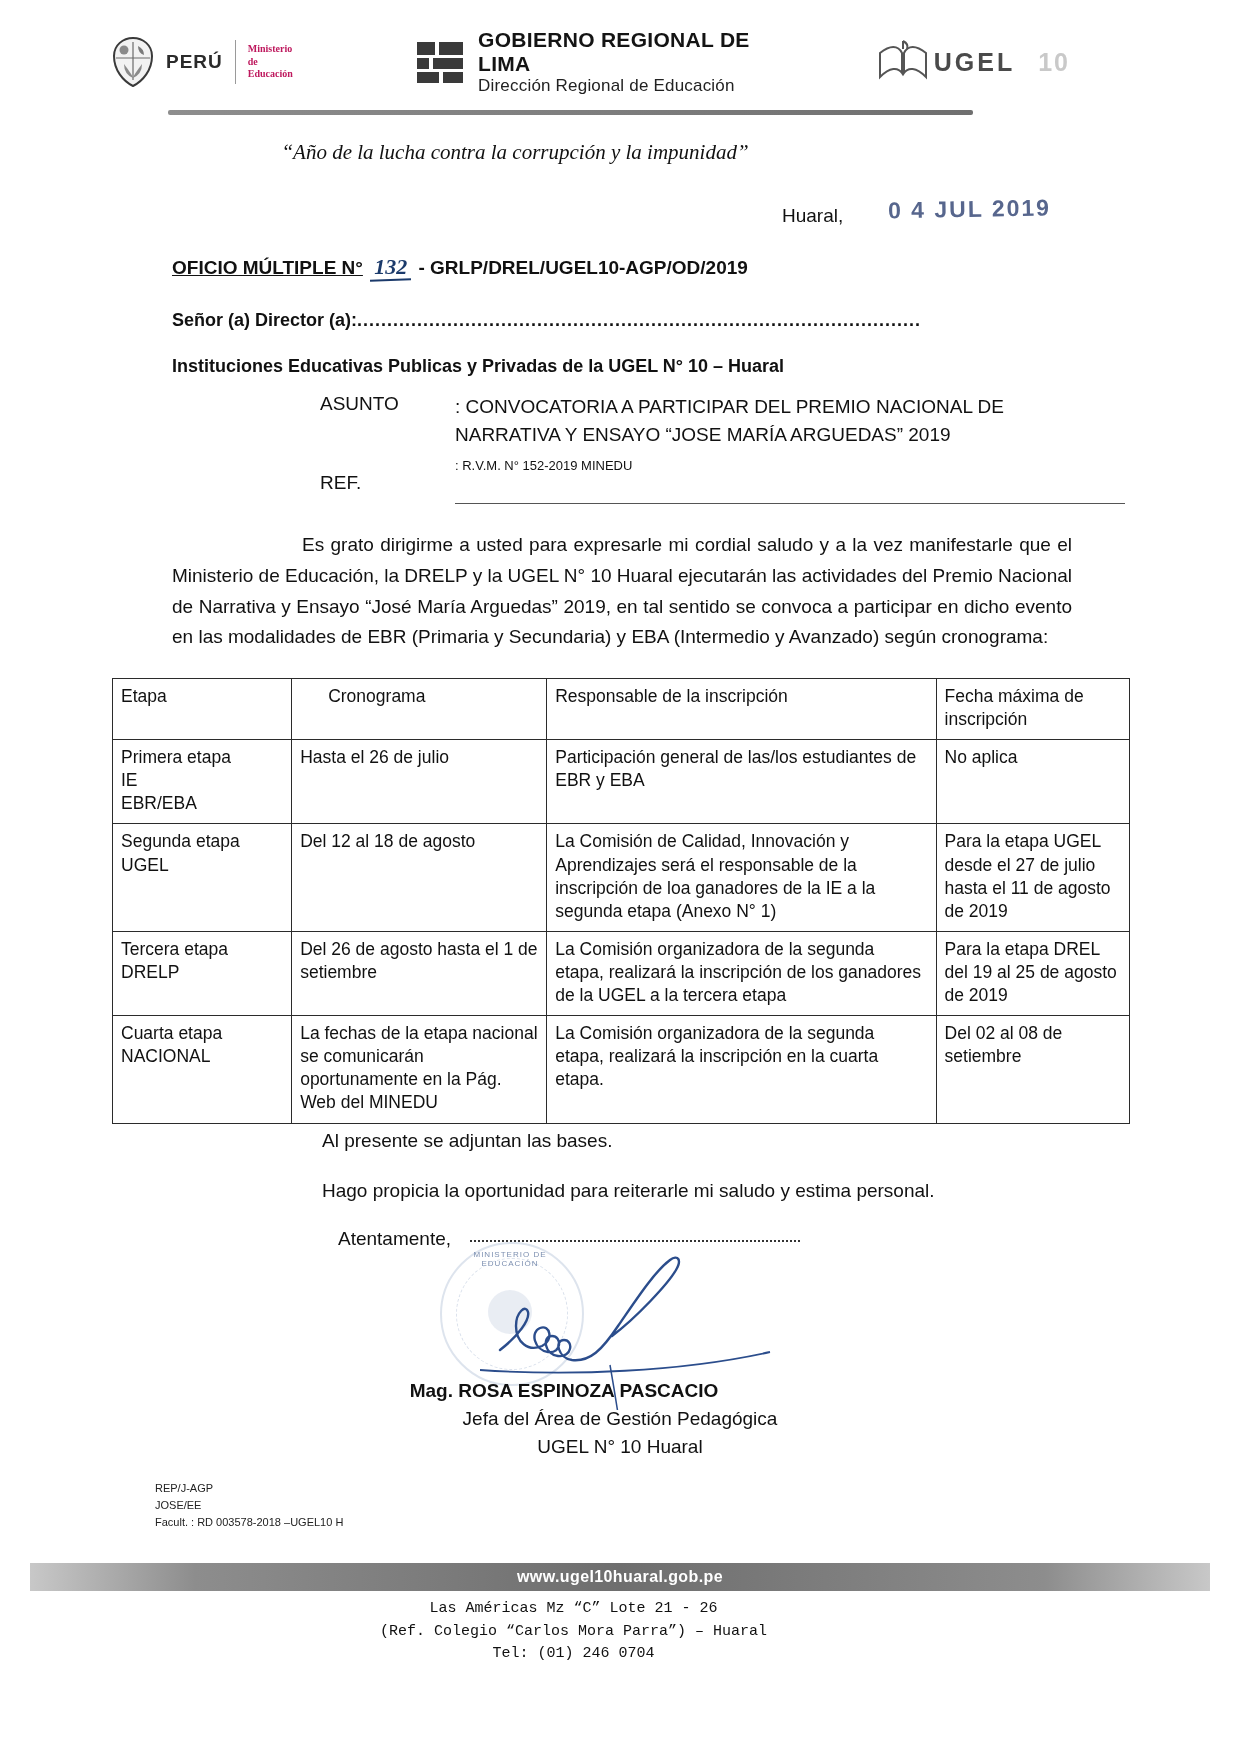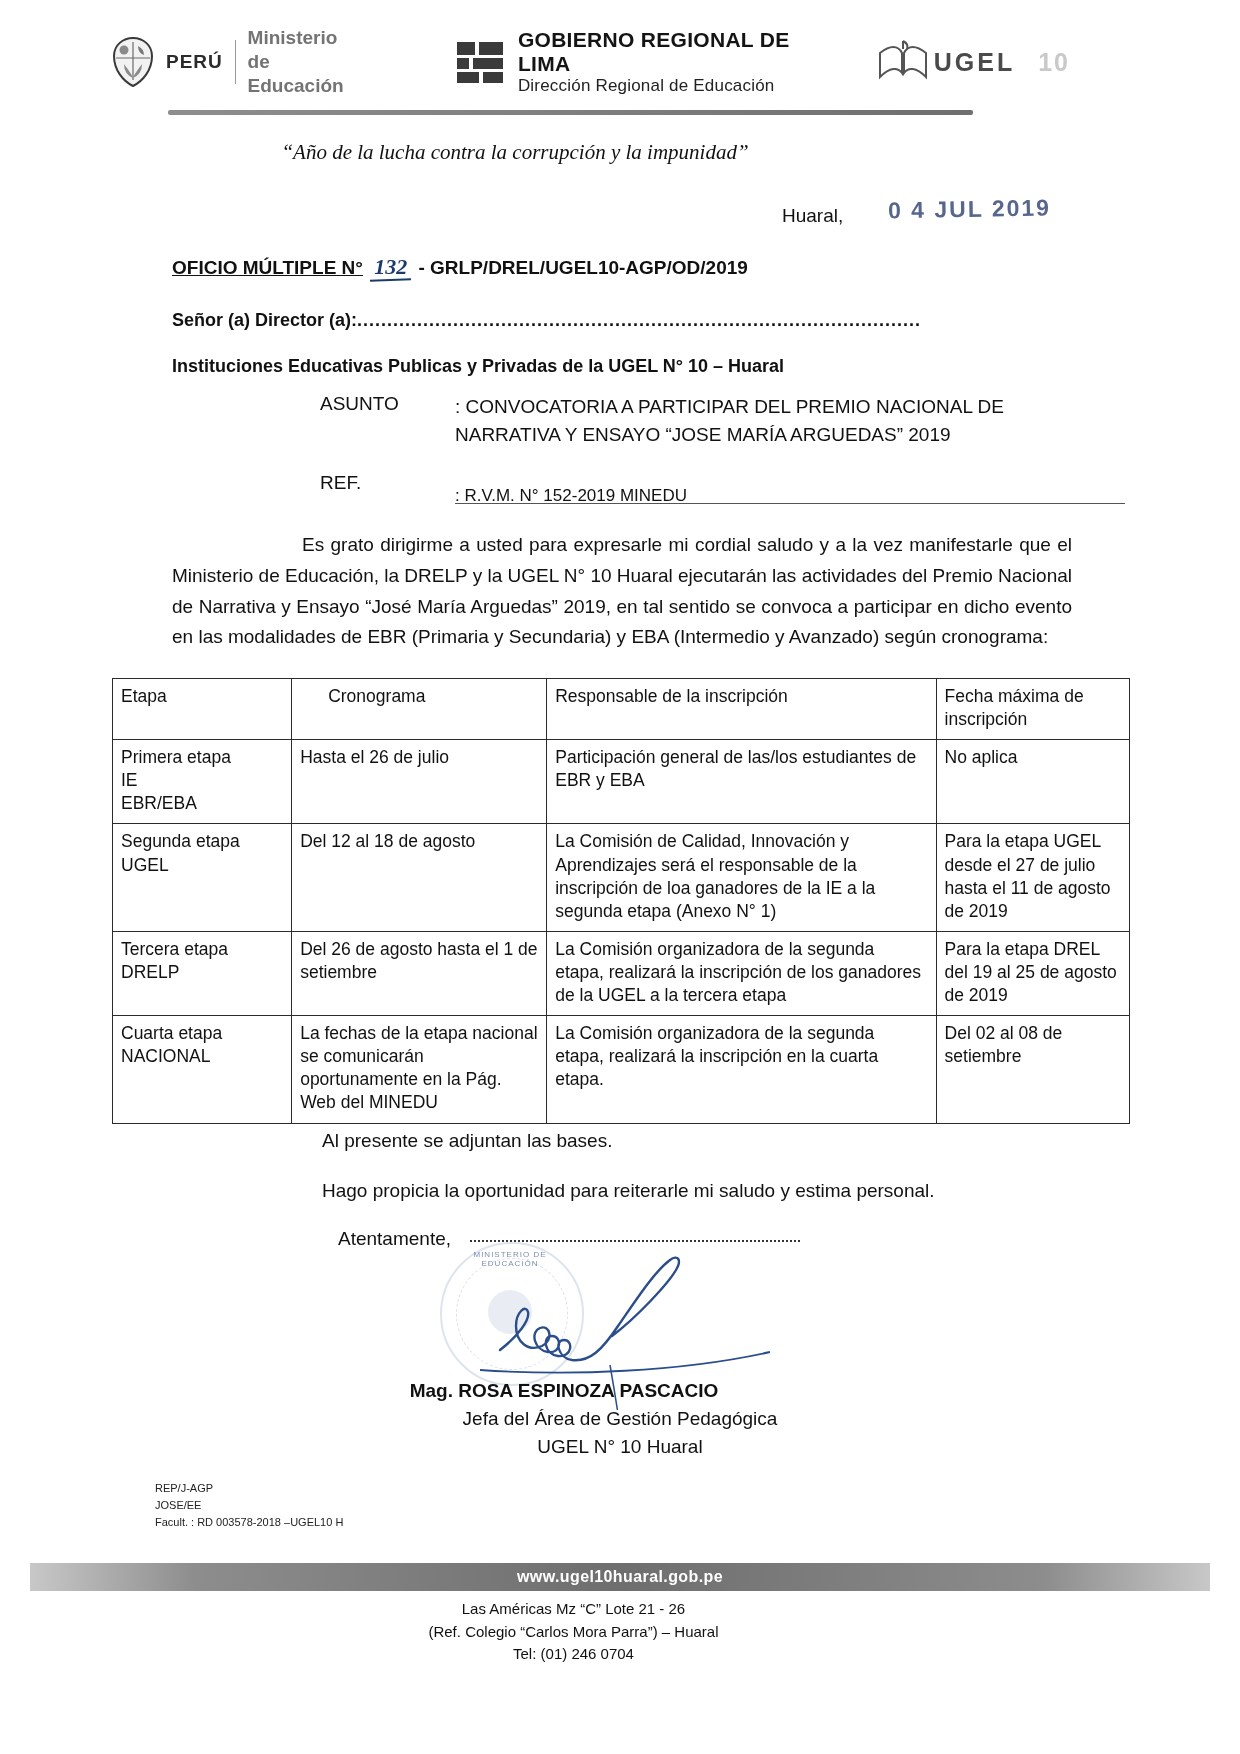--- a/index.html
+++ b/index.html
@@ -45,24 +45,25 @@
     margin-left: 10px;
     margin-right: 12px;
   }
   .peru-div {
     width: 1px;
     height: 44px;
     background: #9a9a9a;
     margin-right: 12px;
   }
   .min-text {
-    font-size: 19px;
+    font-size: 10px;
     line-height: 1.25;
-    color: #737373;
+    color: #be185d;
     font-weight: 600;
+    font-family: Liberation Serif, serif;
   }
 
   .gob-block {
     display: flex;
     align-items: center;
     margin-left: 110px;
   }
   .gob-logo {
     width: 52px;
     height: 52px;
@@ -211,23 +212,23 @@
   }
   .ref-label {
     position: absolute;
     top: 472px;
     left: 320px;
     font-size: 19px;
     color: #111;
   }
   .ref-body {
     position: absolute;
-    top: 486px;
+    top: 458px;
     left: 455px;
-    font-size: 17px;
+    font-size: 13px;
     color: #111;
   }
   .ref-rule {
     position: absolute;
     top: 503px;
     left: 455px;
     width: 670px;
     height: 1px;
     background: #555;
   }
@@ -402,20 +403,21 @@
   }
   .footer-lines {
     position: absolute;
     top: 1598px;
     left: 0;
     width: 1147px;
     text-align: center;
     font-size: 15px;
     line-height: 1.5;
     color: #111;
+    font-family: Liberation Mono, monospace;
   }
 </style>
 </head>
 <body>
 
 <div class="header">
 
   <div class="peru-block">
     <div class="peru-shield">
       <svg width="46" height="52" viewBox="0 0 46 52">

